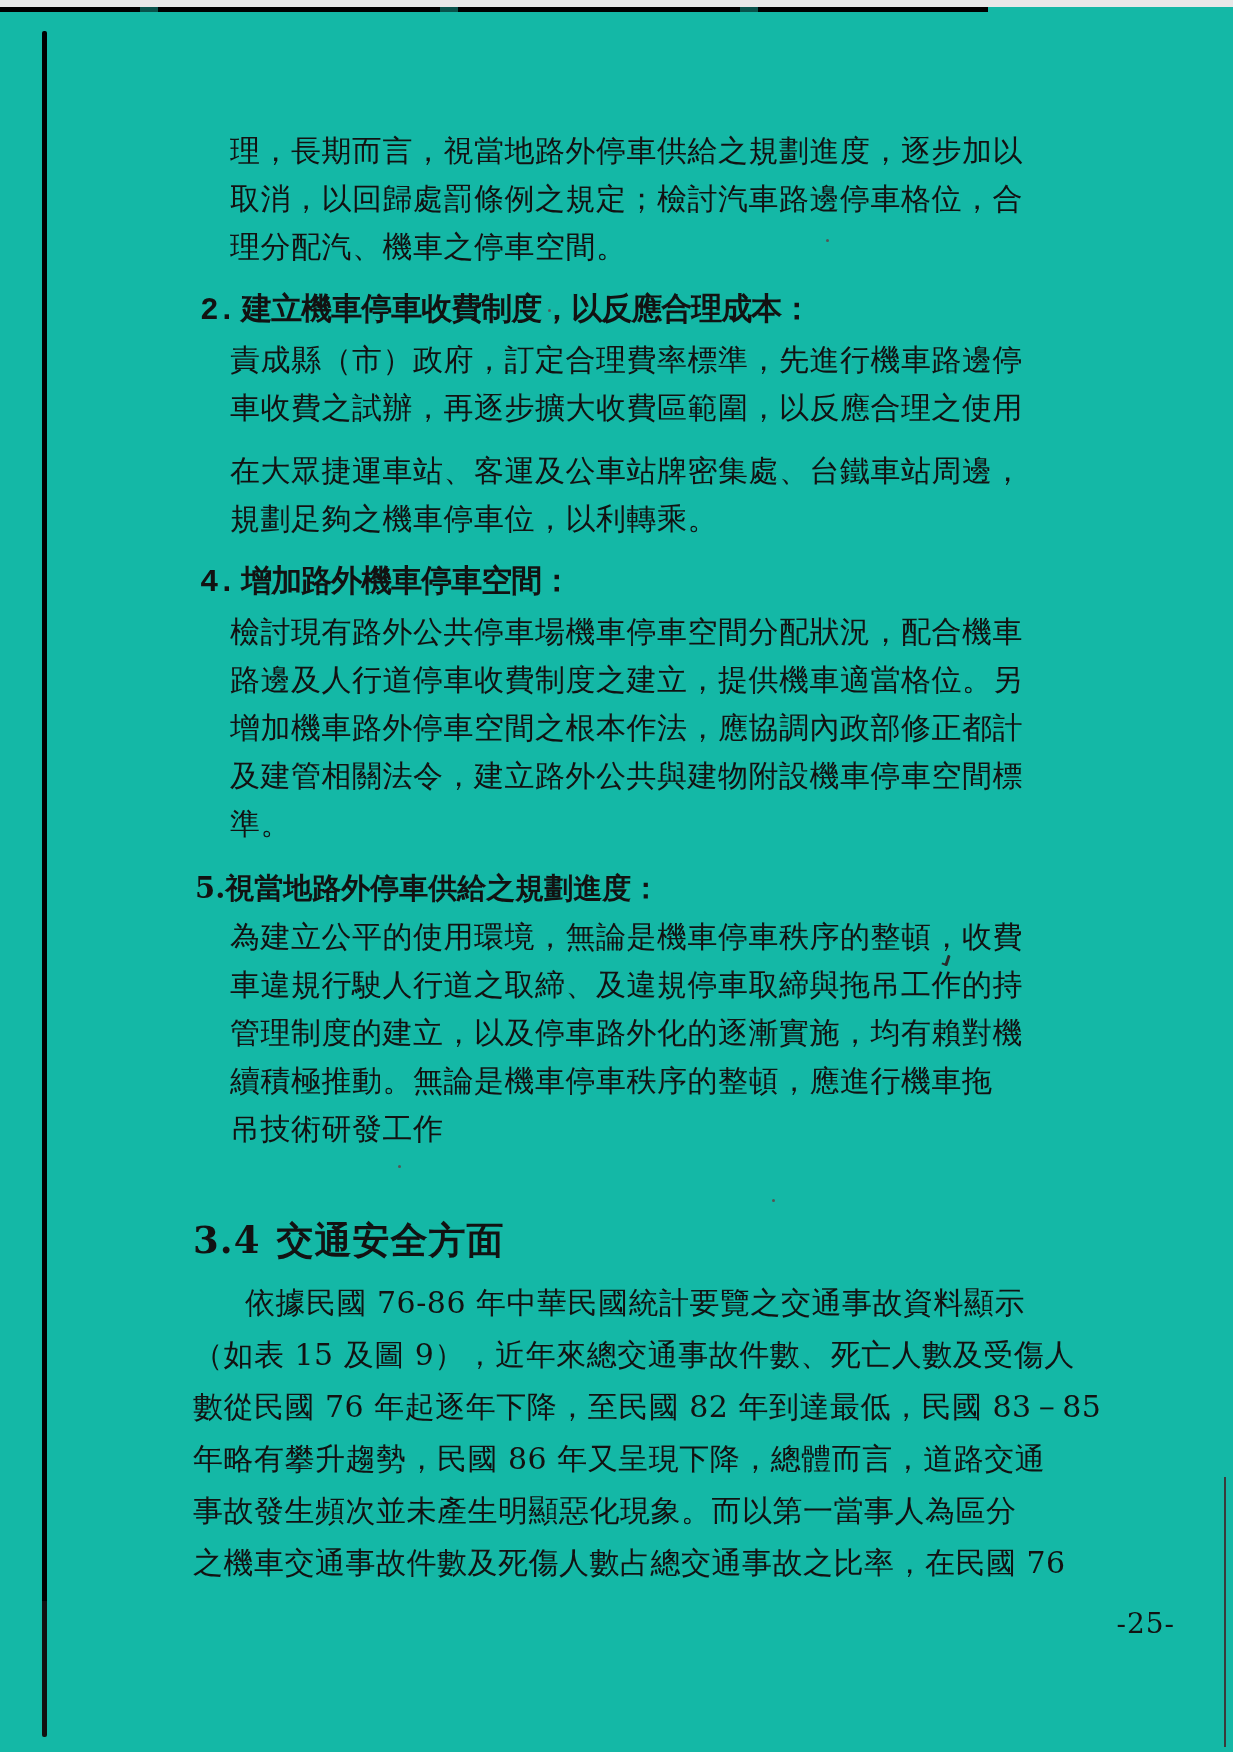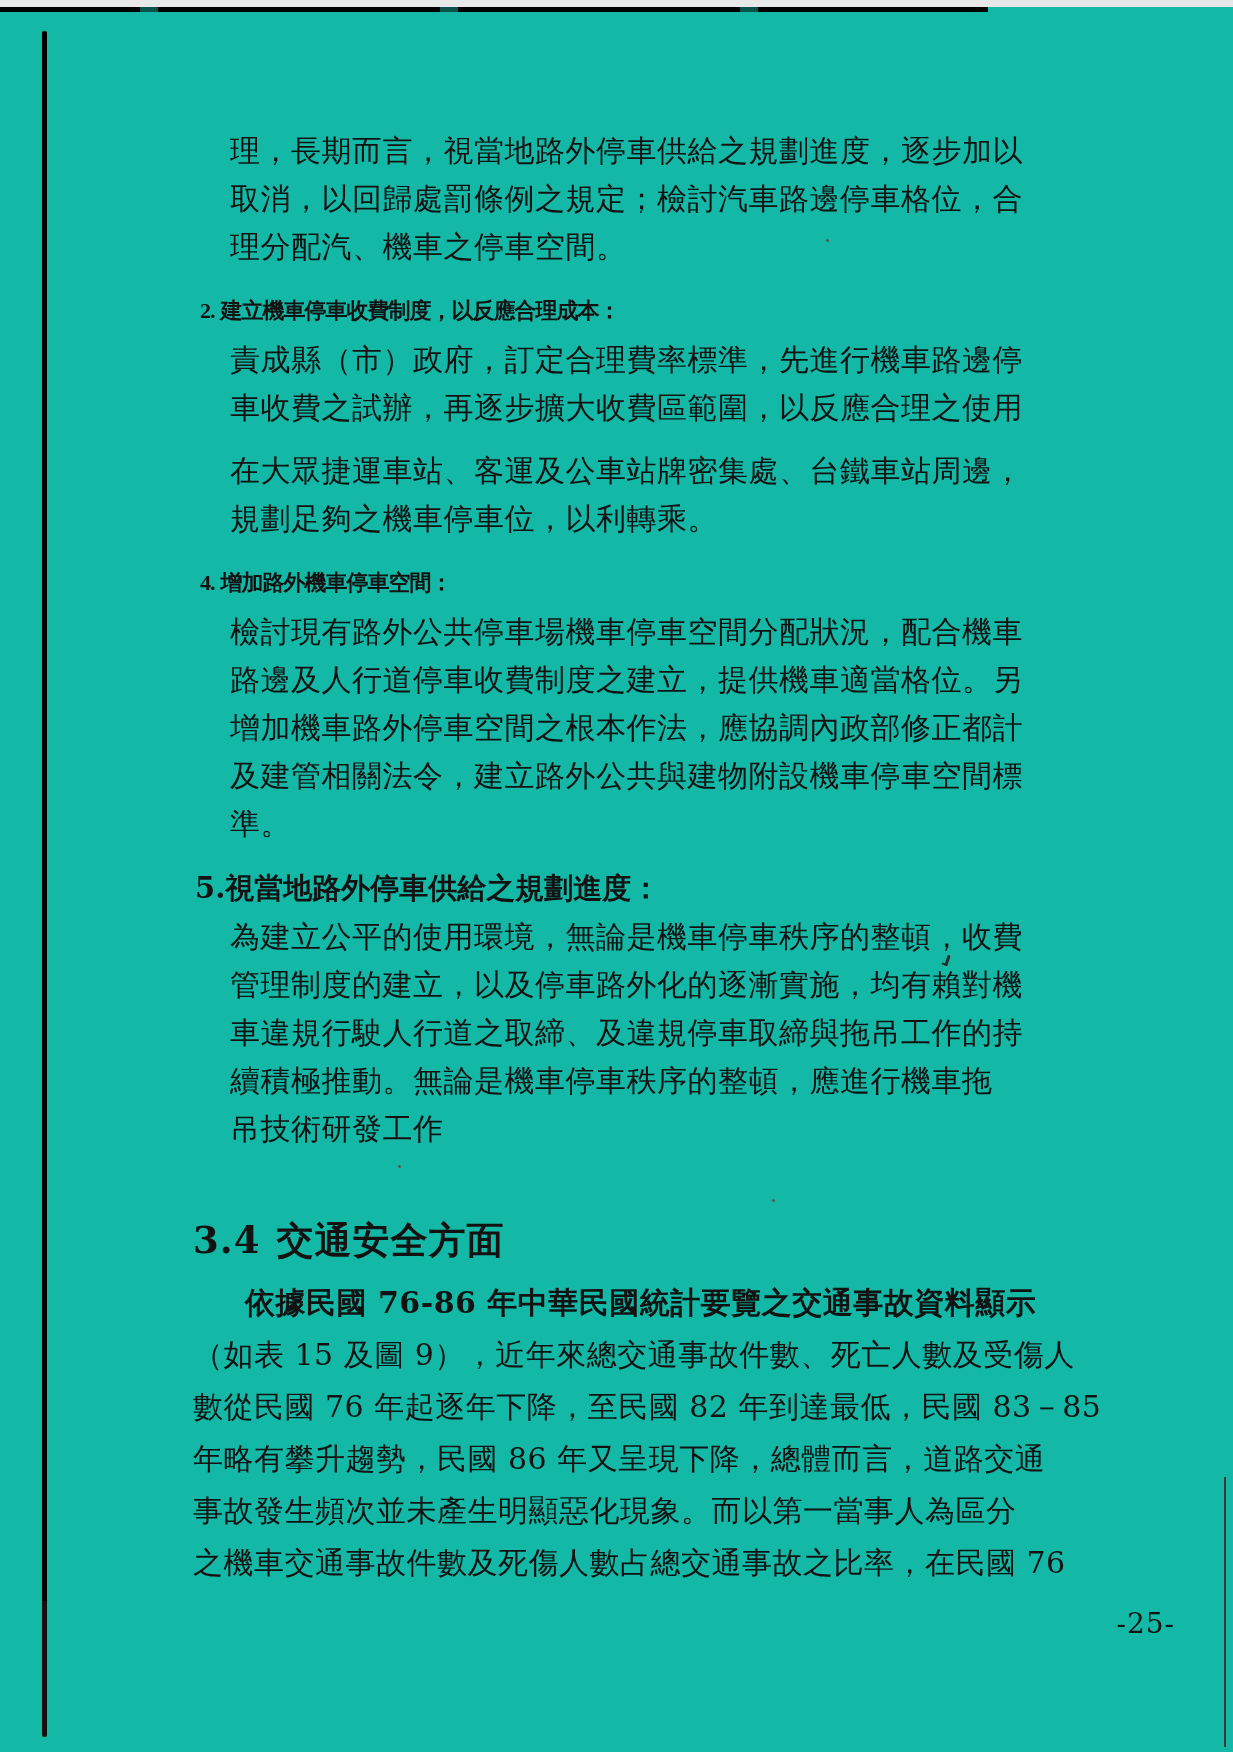--- a/index.html
+++ b/index.html
@@ -53,22 +53,22 @@
     height:48px; line-height:48px;
     font-size:30px;
     letter-spacing:0.5px;
     white-space:nowrap;
   }
   .intro .line, .item-body .line { padding-left:30px; }
 
   .item { margin-top:15px; }
   .item-heading {
     height:50px; line-height:50px;
-    font-size:22px; font-weight:bold;
-    font-family:Liberation Serif, serif;
+    font-size:31px; font-weight:bold;
+    font-family:Liberation Mono, monospace;
     letter-spacing:-1px;
     white-space:nowrap;
   }
   .item-heading .item-number { margin-right:6px; }
   
   .item:nth-child(4) .item-heading {
     font-family:"DejaVu Serif","Liberation Serif",serif;
     font-size:29px; letter-spacing:0; margin-left:-5px;
   }
   .item:nth-child(4) .item-heading .item-number { margin-right:0; }
@@ -78,21 +78,21 @@
     position:absolute; left:193px; top:1202px; width:830px;
   }
   .section-heading {
     height:62px; line-height:62px;
     font-size:37px; font-weight:bold;
     letter-spacing:1px; white-space:nowrap;
   }
   .section-heading .sec-num { margin-right:16px; }
   .section-para { margin-top:6px; }
   .section-para .line { height:52px; line-height:52px; letter-spacing:0.5px; }
-  .section-para .line.first { padding-left:52px;font-weight:bold; }
+  .section-para .line.first { padding-left:52px; }
 
   .page-number {
     position:absolute; top:1600px; left:0; width:1175px;
     text-align:right; font-size:28px; letter-spacing:1px;
   }
 </style>
 </head>
 <body>
 
 <div class="page">
@@ -133,22 +133,22 @@
             <div class="line">路邊及人行道停車收費制度之建立，提供機車適當格位。另</div>
             <div class="line">增加機車路外停車空間之根本作法，應協調內政部修正都計</div>
             <div class="line">及建管相關法令，建立路外公共與建物附設機車停車空間標</div>
             <div class="line">準。</div>
           </div>
         </div>
         <div class="item">
           <div class="item-heading"><span class="item-number">5.</span><span>視當地路外停車供給之規劃進度：</span></div>
           <div class="item-body">
             <div class="line">為建立公平的使用環境，無論是機車停車秩序的整頓，收費</div>
+            <div class="line">車違規行駛人行道之取締、及違規停車取締與拖吊工作的持</div>
             <div class="line">管理制度的建立，以及停車路外化的逐漸實施，均有賴對機</div>
-            <div class="line">車違規行駛人行道之取締、及違規停車取締與拖吊工作的持</div>
             <div class="line">續積極推動。無論是機車停車秩序的整頓，應進行機車拖</div>
             <div class="line">吊技術研發工作</div>
           </div>
         </div>
       </div>
   </div>
 
   <div class="section">
     <div class="section-heading">
       <span class="sec-num">3.4</span><span class="sec-title">交通安全方面</span>

